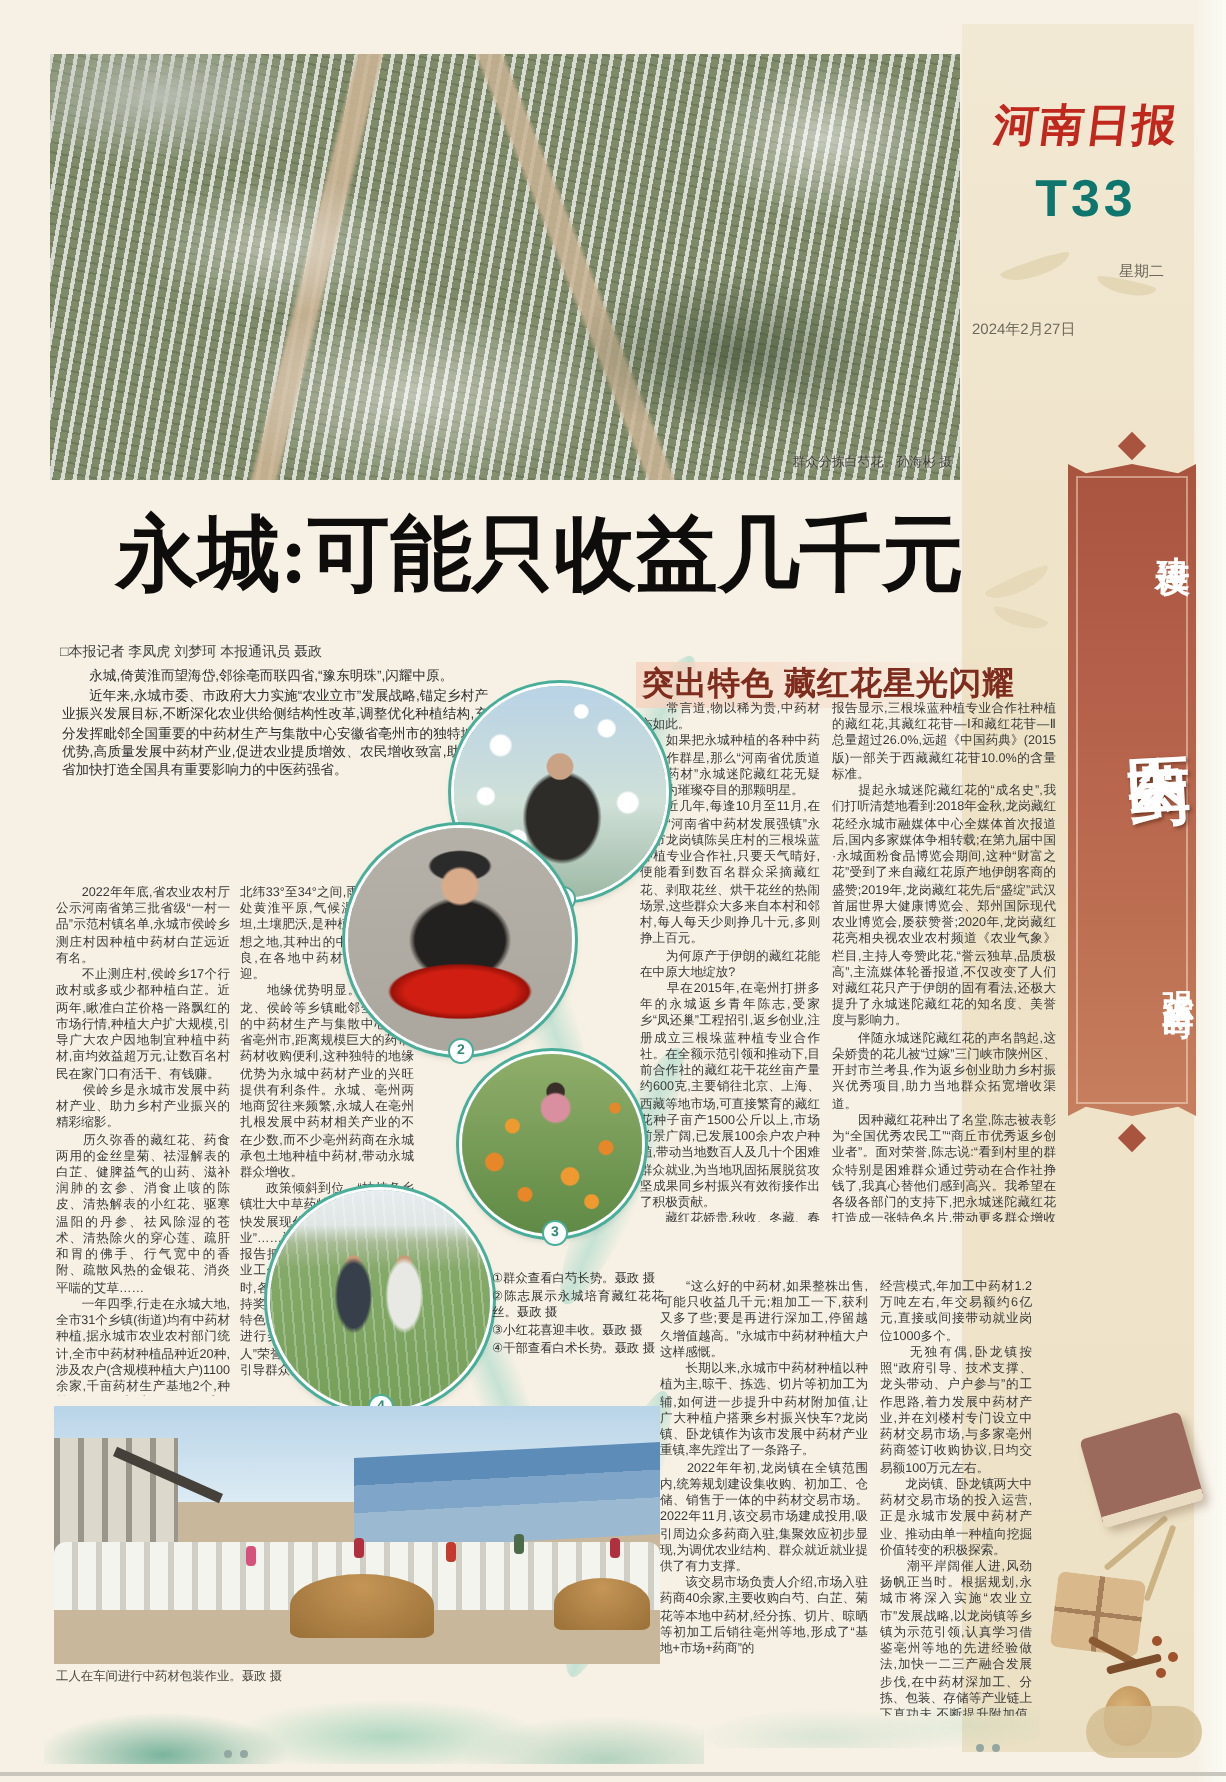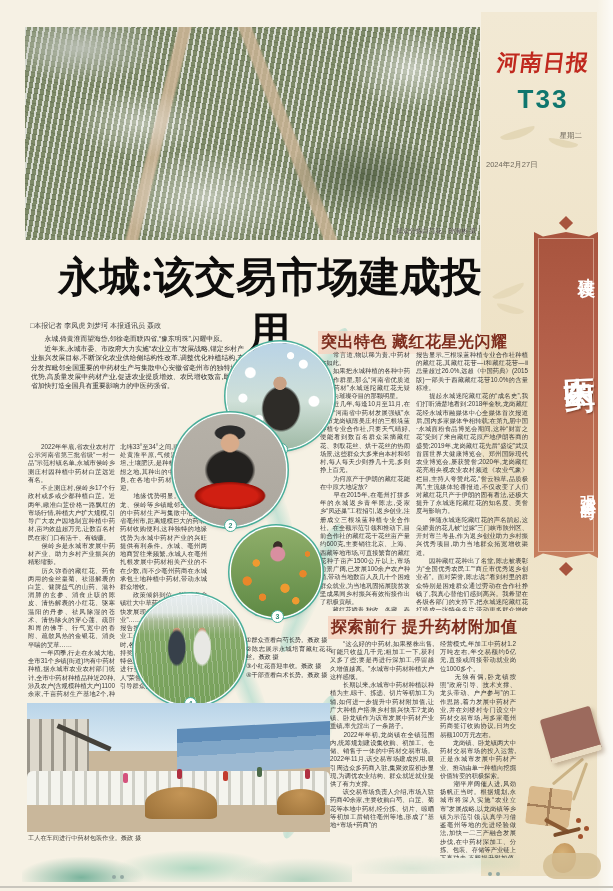--- a/index.html
+++ b/index.html
@@ -168,21 +168,21 @@
   <div class="abs bamboo" style="left:496px;top:306px;width:28px;height:7px;transform:rotate(16deg);opacity:.4;"></div>
 
   <div class="abs paper-name">河南日报</div>
   <div class="abs page-no">T33</div>
   <div class="abs date-line">2024年2月27日</div>
   <div class="abs weekday-line">星期二</div>
 
   <div class="abs aerial"></div>
   <div class="abs aerial-caption">群众分拣白芍花。孙海彬 摄</div>
 
-  <div class="abs headline">永城:该交易市场建成投用</div>
+  <div class="abs headline">永城:可能只收益几千元</div>
   <div class="abs byline">□本报记者 李凤虎 刘梦珂 本报通讯员 聂政</div>
   <div class="abs intro">
     <p>永城,倚黄淮而望海岱,邻徐亳而联四省,“豫东明珠”,闪耀中原。</p>
     <p>近年来,永城市委、市政府大力实施“农业立市”发展战略,锚定乡村产业振兴发展目标,不断深化农业供给侧结构性改革,调整优化种植结构,充分发挥毗邻全国重要的中药材生产与集散中心安徽省亳州市的独特地缘优势,高质量发展中药材产业,促进农业提质增效、农民增收致富,助力我省加快打造全国具有重要影响力的中医药强省。</p>
   </div>
 
   <div class="abs ribbon" style="left:300px;top:320px;height:140px;transform:rotate(28deg);"></div>
   <div class="abs ribbon" style="left:256px;top:428px;height:130px;transform:rotate(-20deg);"></div>
   <div class="abs ribbon" style="left:298px;top:518px;height:140px;transform:rotate(24deg);"></div>
   <div class="abs ribbon" style="left:228px;top:598px;height:150px;transform:rotate(-22deg);"></div>
@@ -204,21 +204,20 @@
 　　如果把永城种植的各种中药材当作群星,那么“河南省优质道地中药材”永城迷陀藏红花无疑是最为璀璨夺目的那颗明星。
 　　近几年,每逢10月至11月,在位于“河南省中药材发展强镇”永城市龙岗镇陈吴庄村的三根垛蓝种植专业合作社,只要天气晴好,便能看到数百名群众采摘藏红花、剥取花丝、烘干花丝的热闹场景,这些群众大多来自本村和邻村,每人每天少则挣几十元,多则挣上百元。
 　　为何原产于伊朗的藏红花能在中原大地绽放?
 　　早在2015年,在亳州打拼多年的永城返乡青年陈志,受家乡“凤还巢”工程招引,返乡创业,注册成立三根垛蓝种植专业合作社。在全额示范引领和推动下,目前合作社的藏红花干花丝亩产量约600克,主要销往北京、上海、西藏等地市场,可直接繁育的藏红花种子亩产1500公斤以上,市场前景广阔,已发展100余户农户种植,带动当地数百人及几十个困难群众就业,为当地巩固拓展脱贫攻坚成果同乡村振兴有效衔接作出了积极贡献。
 　　藏红花娇贵,秋收、冬藏、春起,之所以名贵,一是投入大,产量低、周期短,花丝以克计价;二是功效好,具有上百种用途、活血化瘀等功效;三是品质高,据国家(亳州)中药材质量检测有限公司检验</div>
   <div class="abs col s2b">报告显示,三根垛蓝种植专业合作社种植的藏红花,其藏红花苷—Ⅰ和藏红花苷—Ⅱ总量超过26.0%,远超《中国药典》(2015版)一部关于西藏藏红花苷10.0%的含量标准。
 　　提起永城迷陀藏红花的“成名史”,我们打听清楚地看到:2018年金秋,龙岗藏红花经永城市融媒体中心全媒体首次报道后,国内多家媒体争相转载;在第九届中国·永城面粉食品博览会期间,这种“财富之花”受到了来自藏红花原产地伊朗客商的盛赞;2019年,龙岗藏红花先后“盛绽”武汉首届世界大健康博览会、郑州国际现代农业博览会,屡获赞誉;2020年,龙岗藏红花亮相央视农业农村频道《农业气象》栏目,主持人夸赞此花,“誉云独草,品质极高”,主流媒体轮番报道,不仅改变了人们对藏红花只产于伊朗的固有看法,还极大提升了永城迷陀藏红花的知名度、美誉度与影响力。
 　　伴随永城迷陀藏红花的声名鹊起,这朵娇贵的花儿被“过嫁”三门峡市陕州区、开封市兰考县,作为返乡创业助力乡村振兴优秀项目,助力当地群众拓宽增收渠道。
 　　因种藏红花种出了名堂,陈志被表彰为“全国优秀农民工”“商丘市优秀返乡创业者”。面对荣誉,陈志说:“看到村里的群众特别是困难群众通过劳动在合作社挣钱了,我真心替他们感到高兴。我希望在各级各部门的支持下,把永城迷陀藏红花打造成一张特色名片,带动更多群众增收致富。”</div>
 
-  <div class="abs sec-head sec3-head">探索前行 提升药材附加值</div>
   <div class="abs col s3a">　　“这么好的中药材,如果整株出售,可能只收益几千元;粗加工一下,获利又多了些;要是再进行深加工,停留越久增值越高。”永城市中药材种植大户这样感慨。
 　　长期以来,永城市中药材种植以种植为主,晾干、拣选、切片等初加工为辅,如何进一步提升中药材附加值,让广大种植户搭乘乡村振兴快车?龙岗镇、卧龙镇作为该市发展中药材产业重镇,率先蹚出了一条路子。
 　　2022年年初,龙岗镇在全镇范围内,统筹规划建设集收购、初加工、仓储、销售于一体的中药材交易市场。2022年11月,该交易市场建成投用,吸引周边众多药商入驻,集聚效应初步显现,为调优农业结构、群众就近就业提供了有力支撑。
 　　该交易市场负责人介绍,市场入驻药商40余家,主要收购白芍、白芷、菊花等本地中药材,经分拣、切片、晾晒等初加工后销往亳州等地,形成了“基地+市场+药商”的</div>
   <div class="abs col s3b">经营模式,年加工中药材1.2万吨左右,年交易额约6亿元,直接或间接带动就业岗位1000多个。
 　　无独有偶,卧龙镇按照“政府引导、技术支撑、龙头带动、户户参与”的工作思路,着力发展中药材产业,并在刘楼村专门设立中药材交易市场,与多家亳州药商签订收购协议,日均交易额100万元左右。
 　　龙岗镇、卧龙镇两大中药材交易市场的投入运营,正是永城市发展中药材产业、推动由单一种植向挖掘价值转变的积极探索。
 　　潮平岸阔催人进,风劲扬帆正当时。根据规划,永城市将深入实施“农业立市”发展战略,以龙岗镇等乡镇为示范引领,认真学习借鉴亳州等地的先进经验做法,加快一二三产融合发展步伐,在中药材深加工、分拣、包装、存储等产业链上下真功夫,不断提升附加值,同时注重中药材企业培育,打造本土品牌,推动中药材产业不断做大做强,全面助力乡村振兴,为中国式现代化建设河南实践贡献更大力量。</div>
 
   <div class="abs circ c1"></div>

